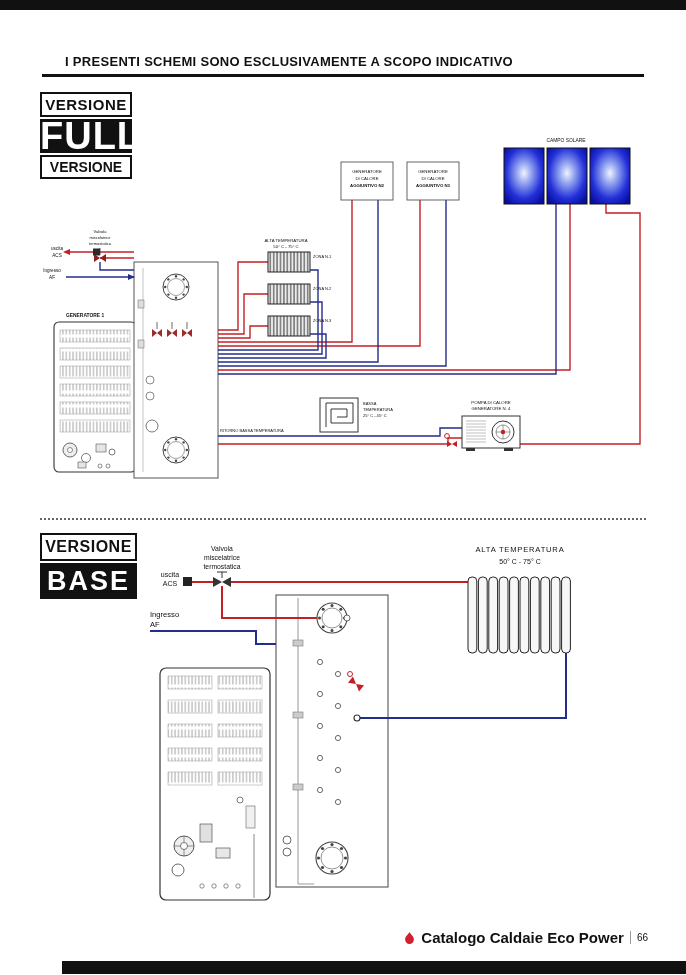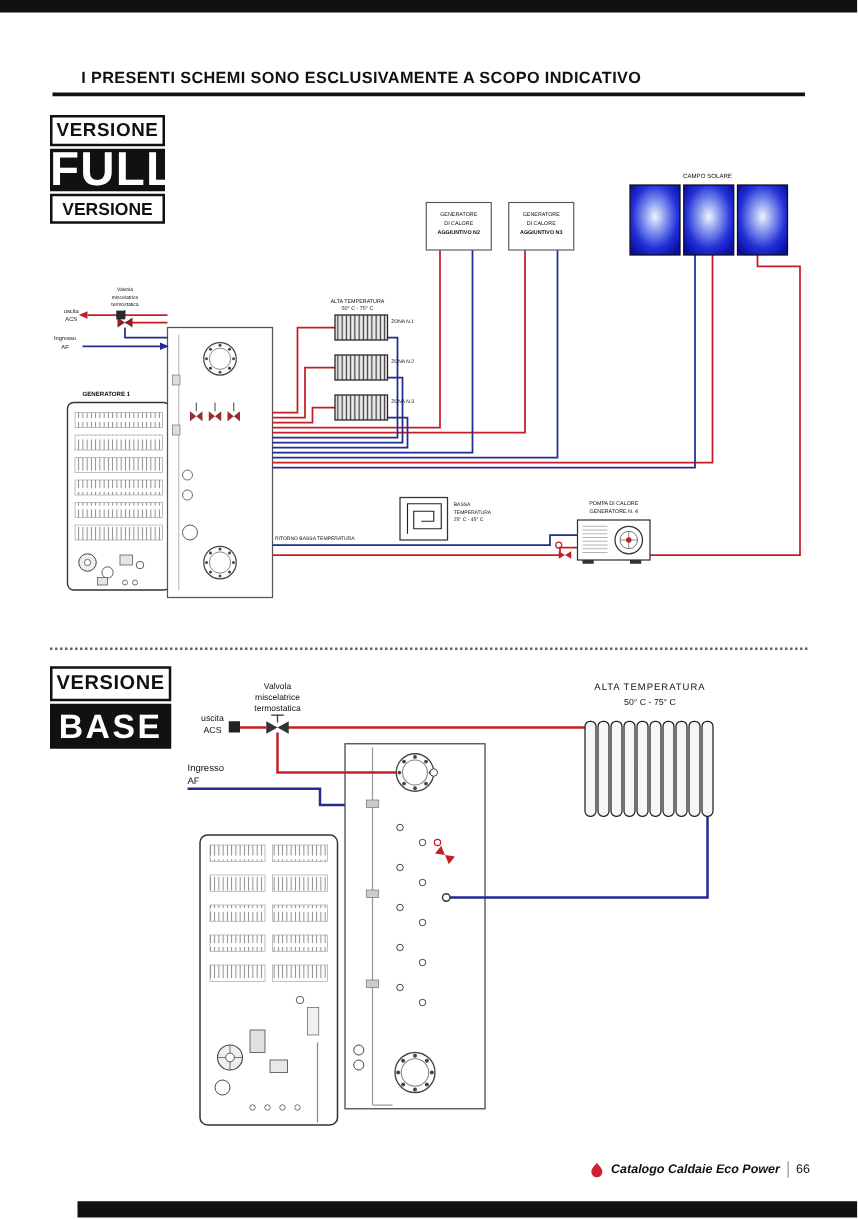--- a/index.html
+++ b/index.html
@@ -26,21 +26,21 @@
   .mid{text-anchor:middle;}
   .fs40{font-size:4px;}.fs42{font-size:4.3px;}.fs45{font-size:4.6px;}
   .fs48{font-size:4.9px;}
   .fs68{font-size:6.8px;}.fs7{font-size:7px;}.fs75{font-size:7.6px;}
   .bold{font-weight:bold;}
   .hot{stroke:#c32026;fill:none;stroke-width:1.4;}
   .cold{stroke:#232d8d;fill:none;stroke-width:1.4;}
   .hot2{stroke:#c32026;fill:none;stroke-width:2;}
   .cold2{stroke:#232d8d;fill:none;stroke-width:2;}
   #footer{top:929px;right:38px;display:flex;align-items:center;gap:6px;}
-  #footer .brand{font-size:10px;font-weight:bold;font-style:italic;}
+  #footer .brand{font-size:15px;font-weight:bold;}
   #footer .sep{width:1px;height:13px;background:#999;}
   #footer .pnum{font-size:10px;}
   #bottom-bar{left:62px;top:961px;width:624px;height:13px;background:#111;}
 </style>
 </head>
 <body>
 
 <div id="page">
 
   <div id="top-bar" class="abs"></div>

